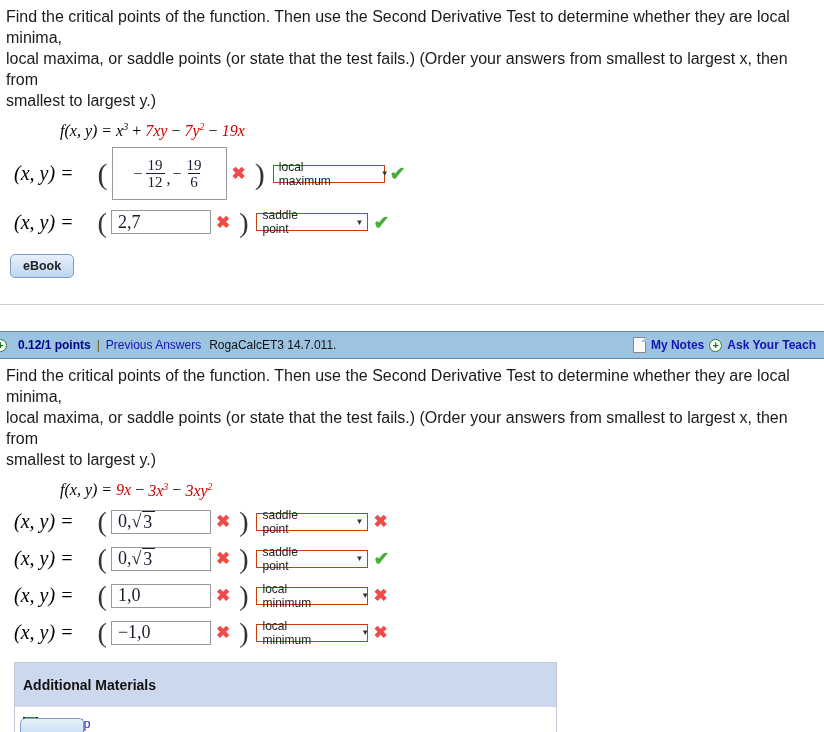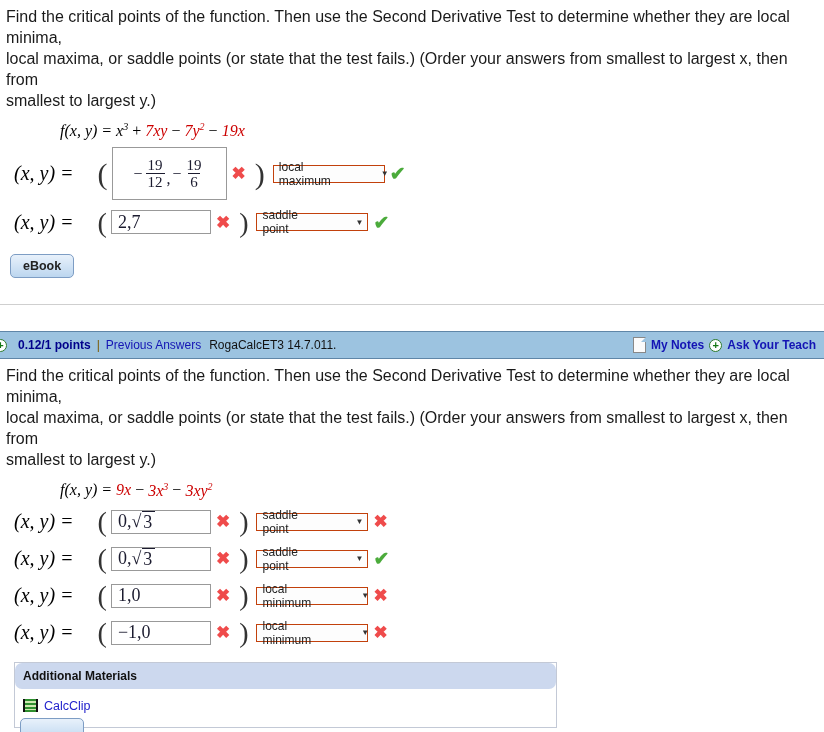--- a/index.html
+++ b/index.html
@@ -236,24 +236,23 @@
   .addmat {
     margin: 14px 0 0 14px;
     width: 543px;
     border: 1px solid #c3c9d6;
     box-sizing: border-box;
   }
   .addmat-head {
     background: #ccd8ee;
     font-family: "Liberation Sans", sans-serif;
     font-weight: bold;
-    font-size: 12px;
+    font-size: 14px;
     color: #111;
-    padding: 6px 8px;
-    border-radius: 7px;
+    padding: 14px 8px;
   }
   .addmat-body {
     background: #ffffff;
     padding: 10px 8px 14px 8px;
     display: flex;
     align-items: center;
   }
   .film-icon {
     display: inline-block;
     width: 11px;

